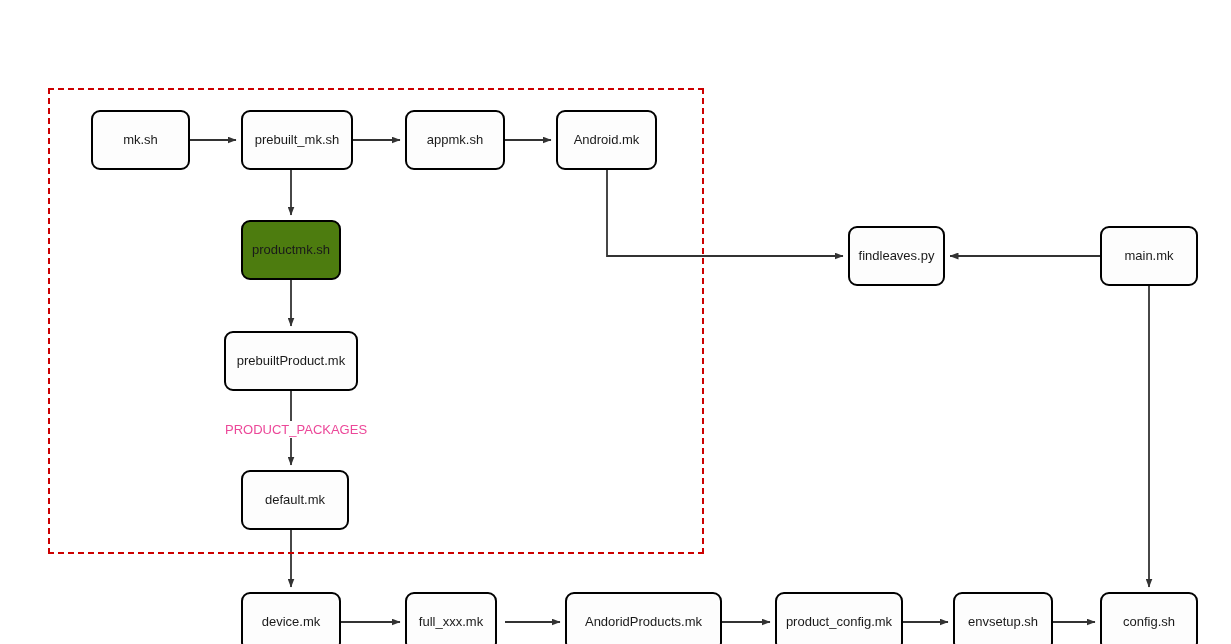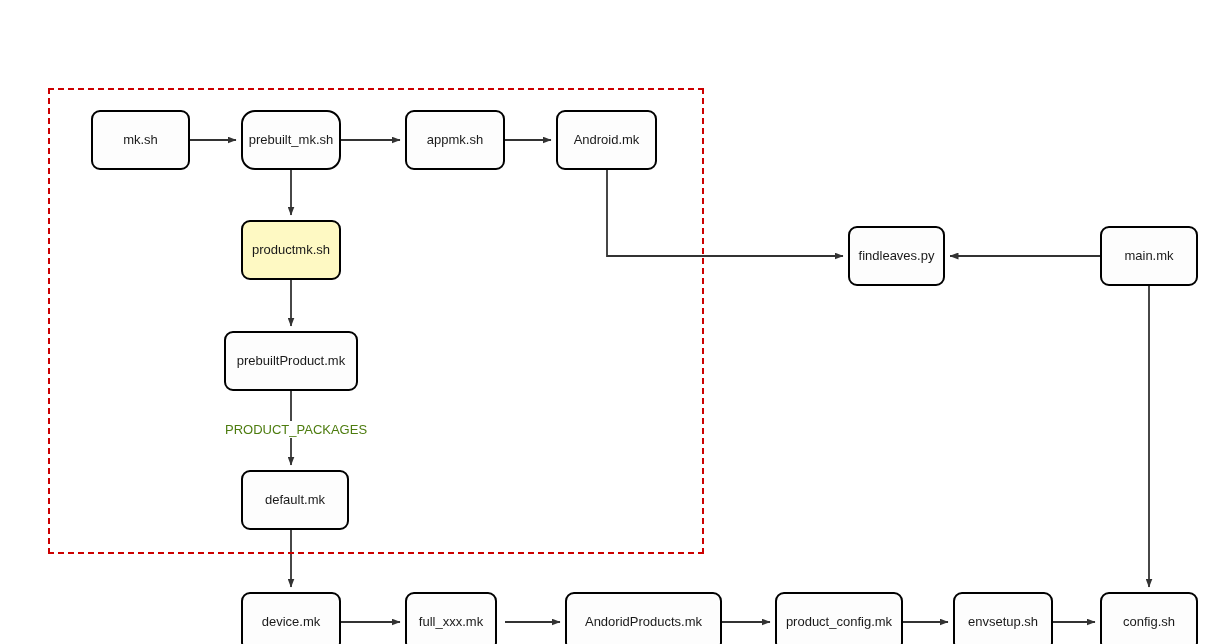--- a/index.html
+++ b/index.html
@@ -95,30 +95,30 @@
         <polyline points="708,582 770,582" fill="none" stroke="#333333" stroke-width="1.8" marker-end="url(#arrowhead)"></polyline>
         <polyline points="903,582 948,582" fill="none" stroke="#333333" stroke-width="1.8" marker-end="url(#arrowhead)"></polyline>
         <polyline points="1053,582 1095,582" fill="none" stroke="#333333" stroke-width="1.8" marker-end="url(#arrowhead)"></polyline>
       </g>
   </svg>
 
   <div id="node-layer">
       <div class="node" style="left: 91px; top: 70px; width: 99px; height: 60px; border-color: rgb(0, 0, 0); background: rgb(253, 253, 253);">
         <span>mk.sh</span>
       </div>
-      <div class="node" style="left: 241px; top: 70px; width: 100px; height: 60px; border-color: rgb(0, 0, 0); background: rgb(253, 253, 253); border-radius: 14px;">
+      <div class="node" style="left: 241px; top: 70px; width: 112px; height: 60px; border-color: rgb(0, 0, 0); background: rgb(253, 253, 253);">
         <span>prebuilt_mk.sh</span>
       </div>
       <div class="node" style="left: 405px; top: 70px; width: 100px; height: 60px; border-color: rgb(0, 0, 0); background: rgb(253, 253, 253);">
         <span>appmk.sh</span>
       </div>
       <div class="node" style="left: 556px; top: 70px; width: 101px; height: 60px; border-color: rgb(0, 0, 0); background: rgb(253, 253, 253);">
         <span>Android.mk</span>
       </div>
-      <div class="node" style="left: 241px; top: 180px; width: 100px; height: 60px; border-color: rgb(0, 0, 0); background: #fef9c3;">
+      <div class="node" style="left: 241px; top: 180px; width: 100px; height: 60px; border-color: rgb(0, 0, 0); background: #4d7c0f;">
         <span>productmk.sh</span>
       </div>
       <div class="node" style="left: 224px; top: 291px; width: 134px; height: 60px; border-color: rgb(0, 0, 0); background: rgb(253, 253, 253);">
         <span>prebuiltProduct.mk</span>
       </div>
       <div class="node" style="left: 241px; top: 430px; width: 108px; height: 60px; border-color: rgb(0, 0, 0); background: rgb(253, 253, 253);">
         <span>default.mk</span>
       </div>
       <div class="node" style="left: 848px; top: 186px; width: 97px; height: 60px; border-color: rgb(0, 0, 0); background: rgb(253, 253, 253);">
         <span>findleaves.py</span>
@@ -139,17 +139,17 @@
         <span>product_config.mk</span>
       </div>
       <div class="node" style="left: 953px; top: 552px; width: 100px; height: 60px; border-color: rgb(0, 0, 0); background: rgb(253, 253, 253);">
         <span>envsetup.sh</span>
       </div>
       <div class="node" style="left: 1100px; top: 552px; width: 98px; height: 60px; border-color: rgb(0, 0, 0); background: rgb(253, 253, 253);">
         <span>config.sh</span>
       </div>
     </div>
   <div id="label-layer">
-      <div class="edge-label" style="left: 222px; top: 381px; color: #4d7c0f;">PRODUCT_PACKAGES</div>
+      <div class="edge-label" style="left: 222px; top: 381px; color: #ec4899;">PRODUCT_PACKAGES</div>
     </div>
 
 
 </div>
 
 </body></html>

